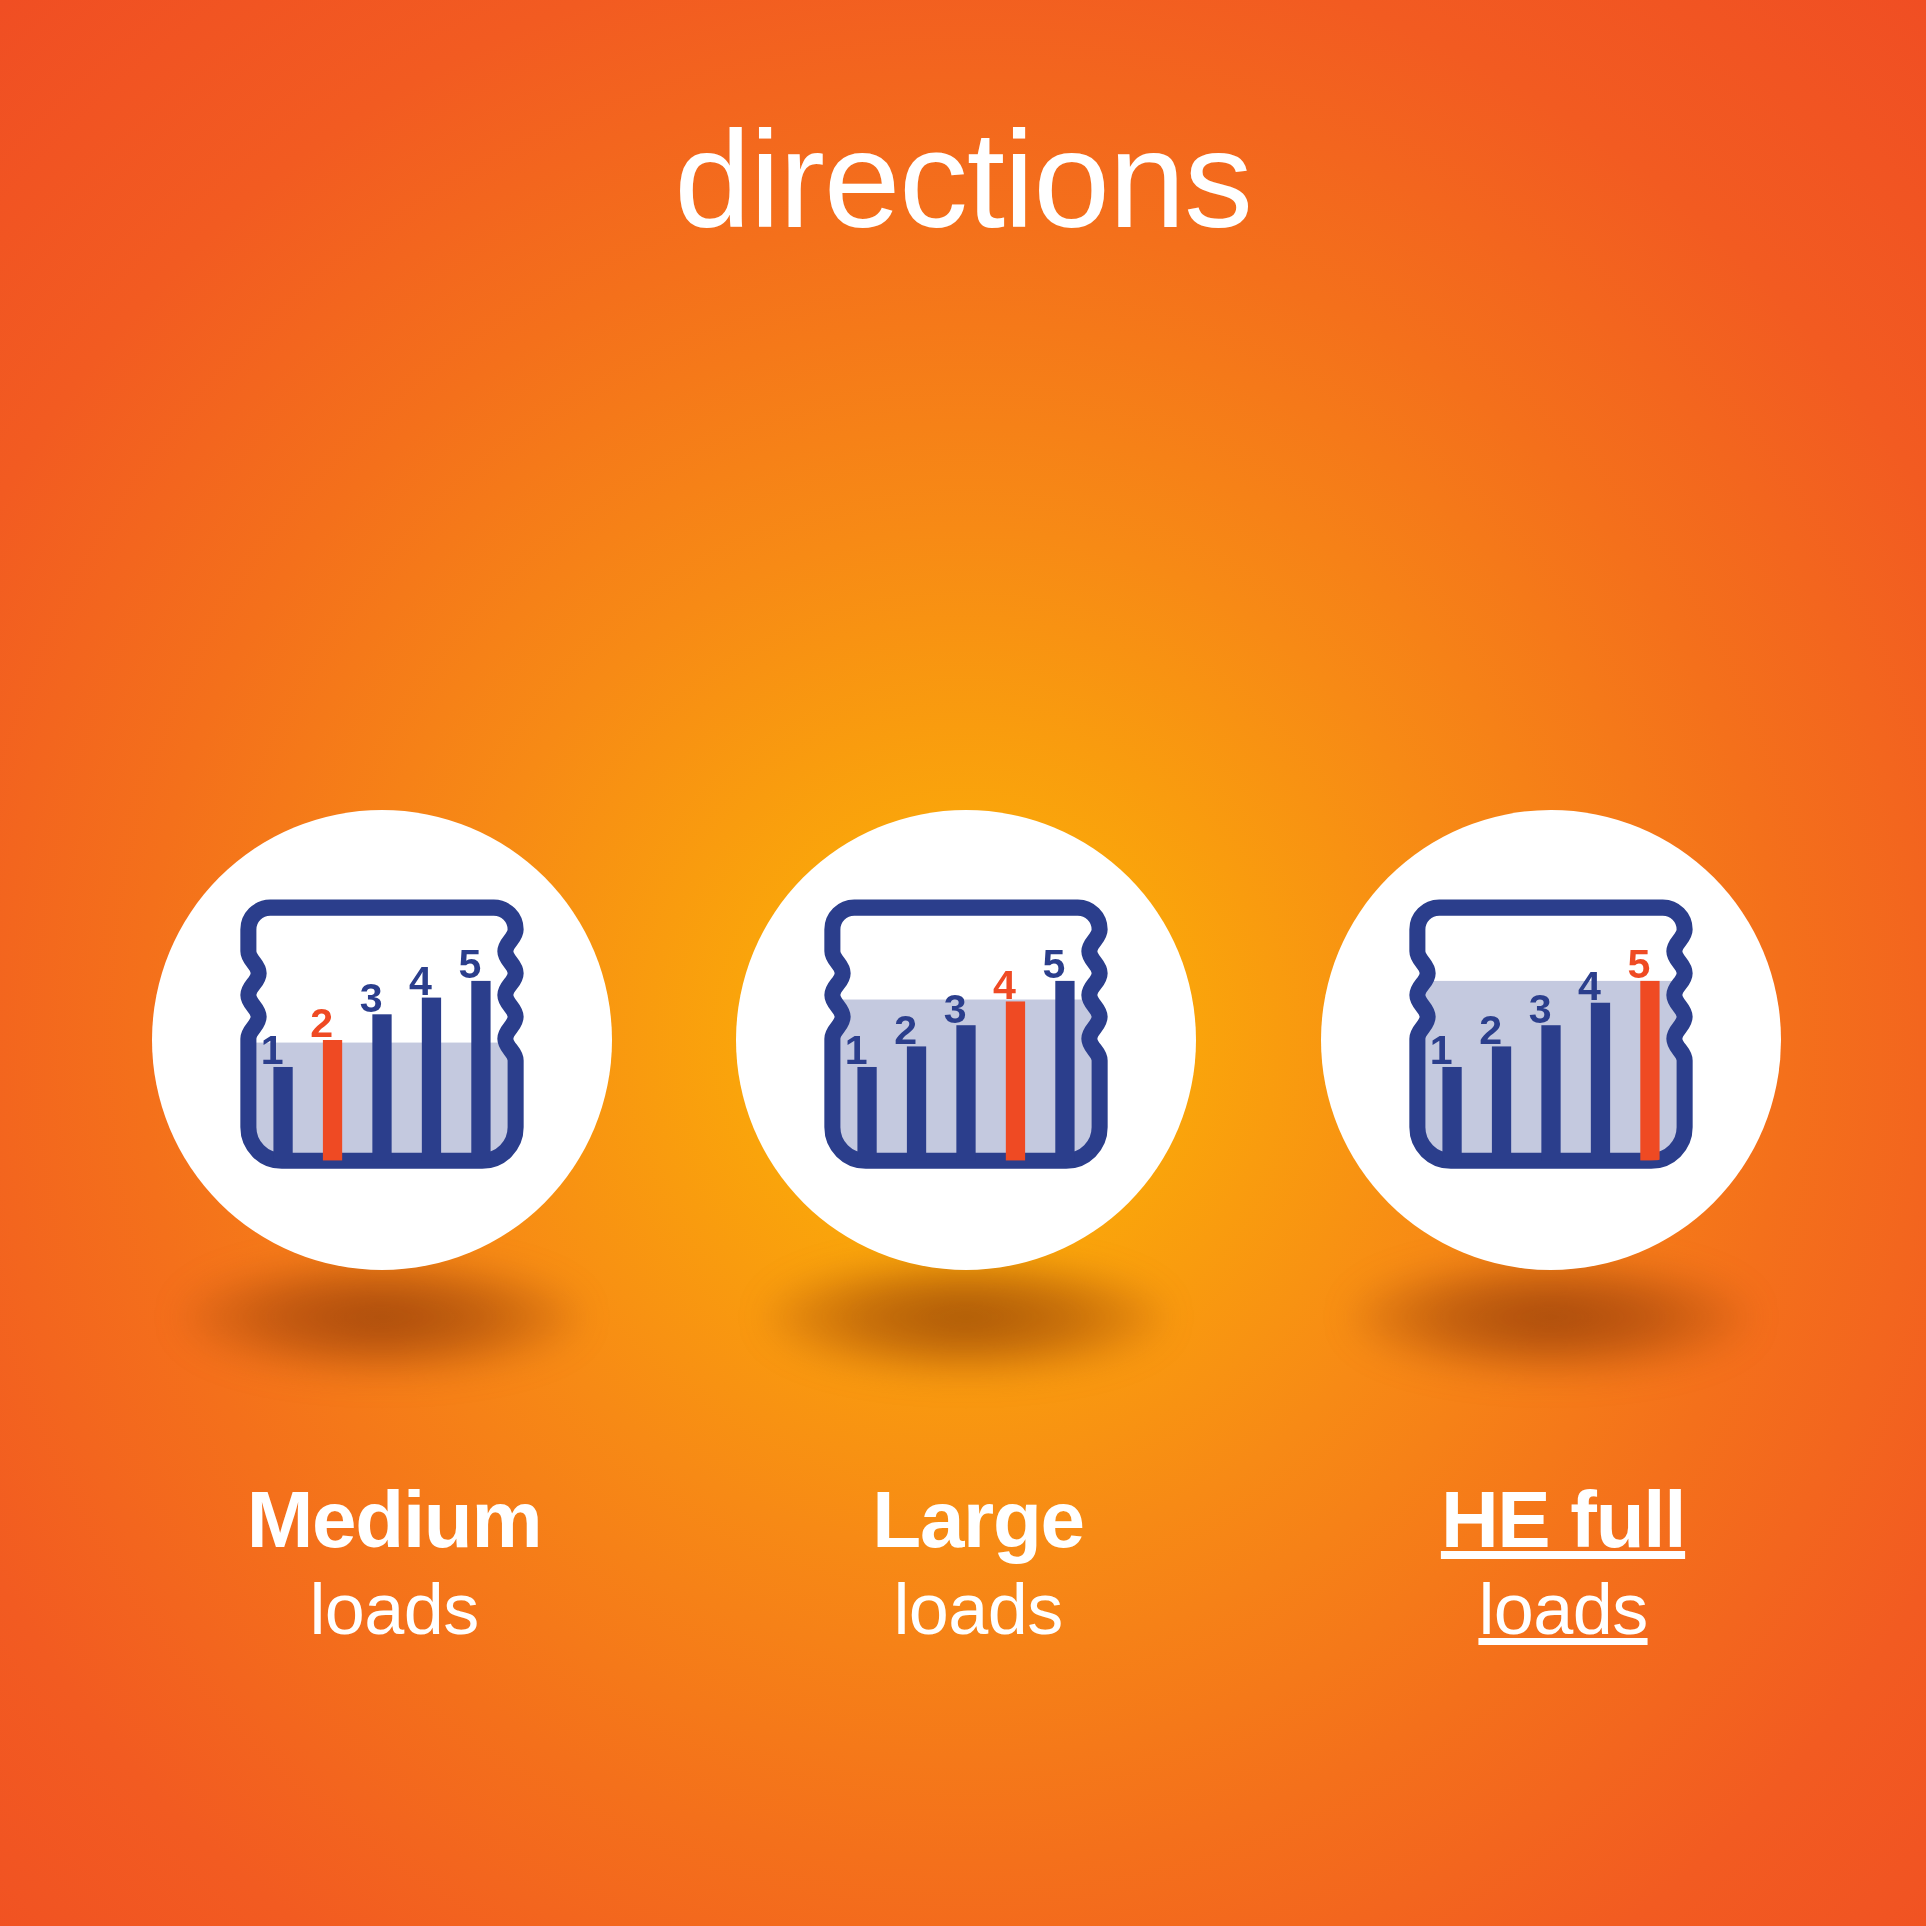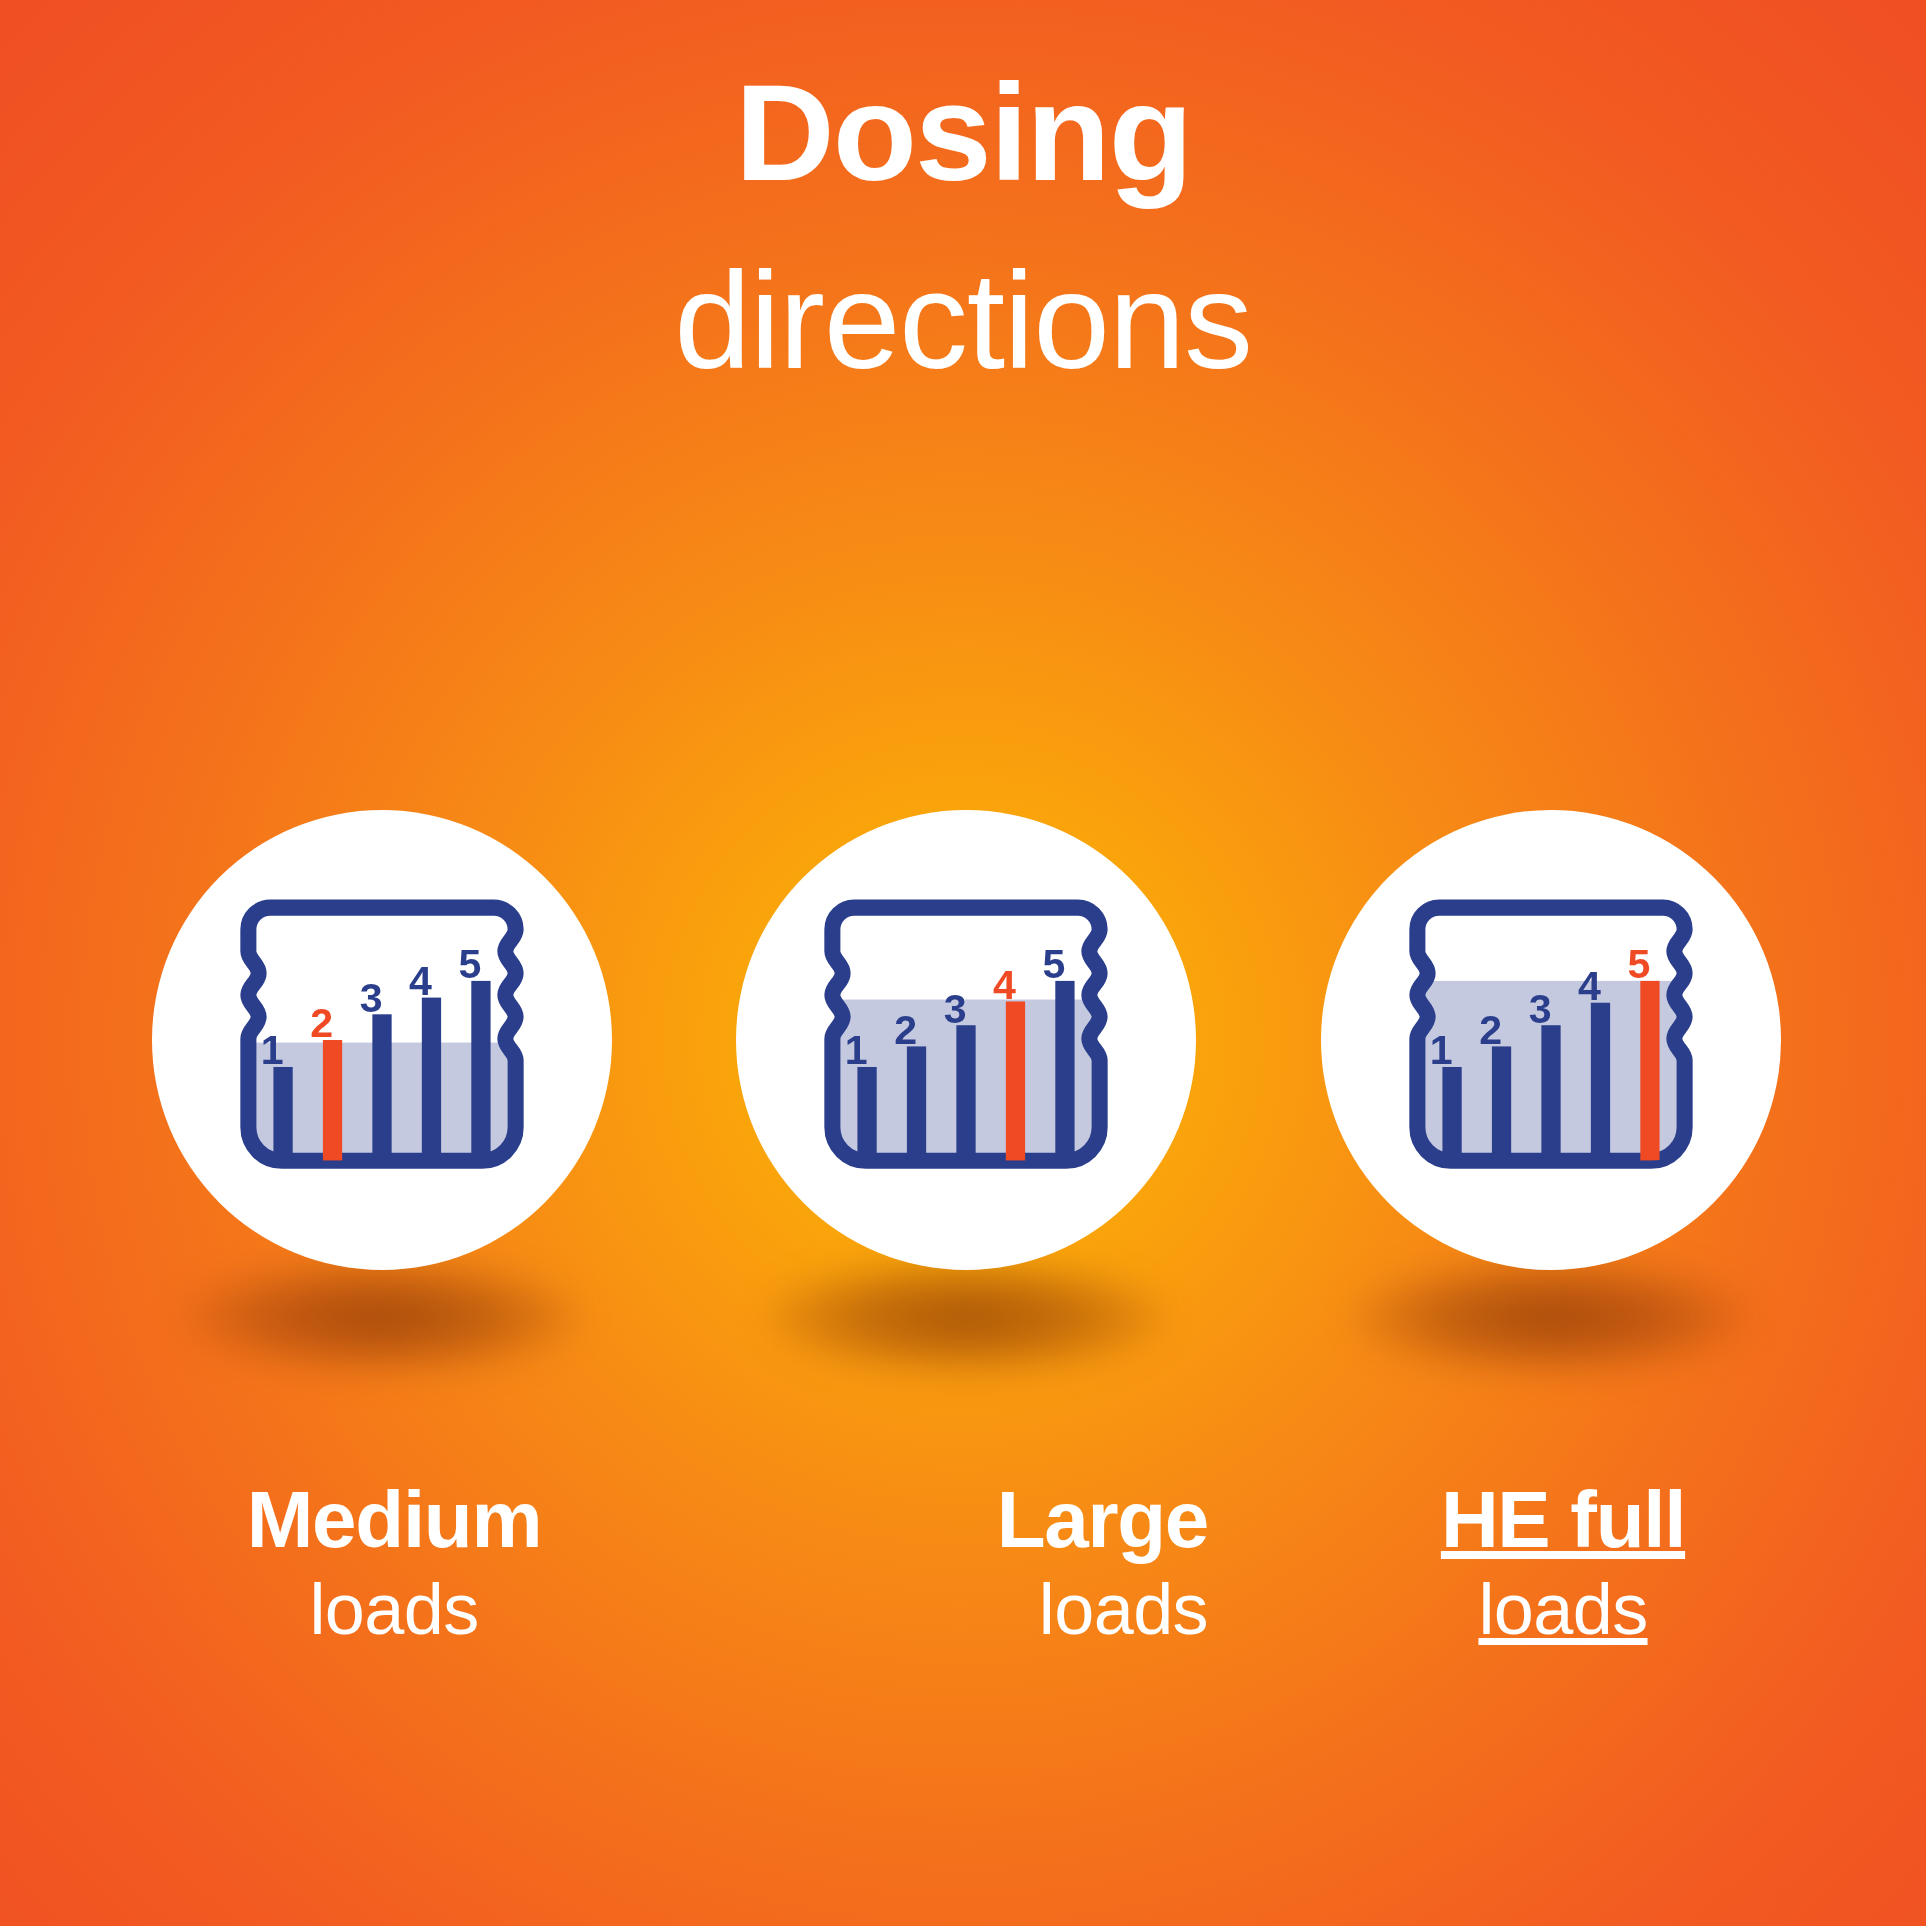--- a/index.html
+++ b/index.html
@@ -49,32 +49,31 @@
   .disc{
     position:absolute;left:0;top:0;width:460px;height:460px;
     border-radius:50%;background:#FFFFFF;
   }
   .cap-svg{position:absolute;left:0;top:0;width:460px;height:460px;}
 
   
   .captions{position:absolute;top:1477px;left:12px;width:1926px;height:289px;}
   .caption{position:absolute;top:0;width:460px;text-align:center;color:#FFFFFF;}
   .cap-1{left:152px;}
-  .cap-2{left:736px;text-align:right;}
+  .cap-2{left:736px;}
   .cap-3{left:1321px;text-decoration:underline;}
   .cap-strong{display:block;font-size:80px;line-height:1.08;font-weight:700;letter-spacing:-1.3px;}
   .cap-light{display:block;font-size:72px;line-height:1.30;font-weight:300;letter-spacing:-0.6px;}
 </style>
 </head>
 <body>
 
 <div id="stage">
 
   <div class="title-block">
-    <span class="title-main">Dosing</span>
     <span class="title-sub">directions</span>
   </div>
 
   <div class="cards">
 
     <div class="card card-1">
       <div class="shadow"></div>
       <div class="disc"></div>
       <svg class="cap-svg" viewBox="0 0 716 716">
         <defs>

